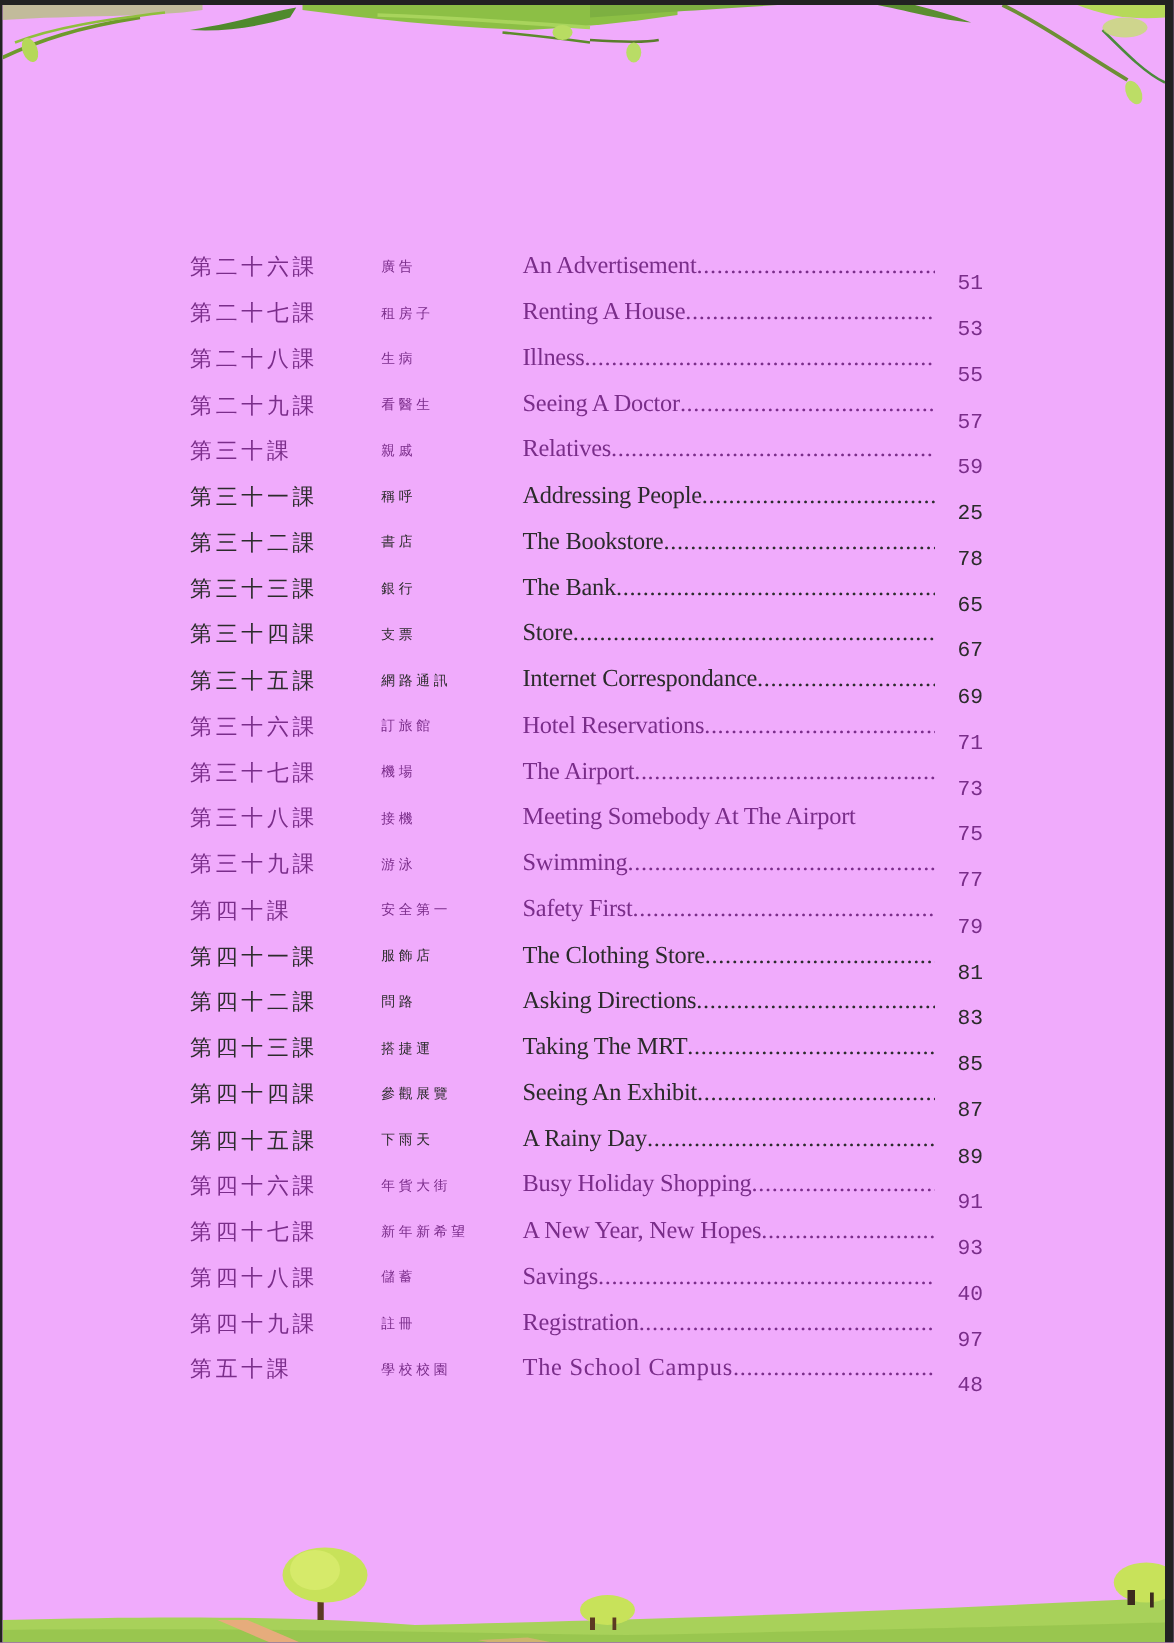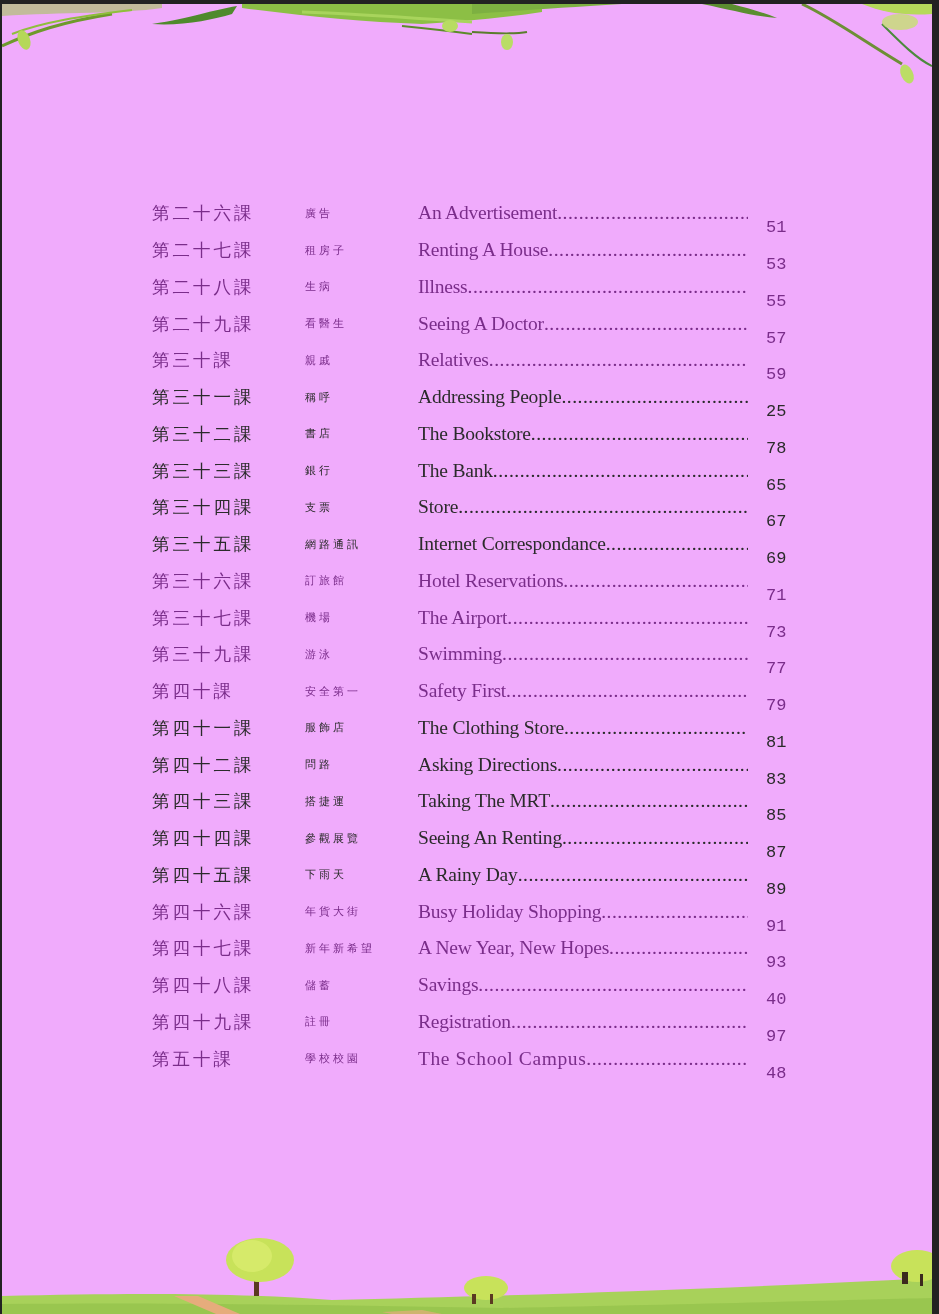--- a/index.html
+++ b/index.html
@@ -190,20 +190,28 @@
       <div class="row purple">
         <span class="lesson">第三十七課</span>
         <span class="cn">機場</span>
         <span class="en">
           <span class="title">The Airport</span>
           <span class="leader">........................................................................................................................</span>
         </span>
         <span class="page-no">73</span>
       </div>
       <div class="row purple">
+        <span class="lesson">第三十八課</span>
+        <span class="cn">接機</span>
+        <span class="en">
+          <span class="title">Meeting Somebody At The Airport</span>
+        </span>
+        <span class="page-no">75</span>
+      </div>
+      <div class="row purple">
         <span class="lesson">第三十九課</span>
         <span class="cn">游泳</span>
         <span class="en">
           <span class="title">Swimming</span>
           <span class="leader">........................................................................................................................</span>
         </span>
         <span class="page-no">77</span>
       </div>
       <div class="row purple">
         <span class="lesson">第四十課</span>
@@ -238,21 +246,21 @@
         <span class="en">
           <span class="title">Taking The MRT</span>
           <span class="leader">........................................................................................................................</span>
         </span>
         <span class="page-no">85</span>
       </div>
       <div class="row black">
         <span class="lesson">第四十四課</span>
         <span class="cn">參觀展覽</span>
         <span class="en">
-          <span class="title">Seeing An Renting</span>
+          <span class="title">Seeing An Exhibit</span>
           <span class="leader">........................................................................................................................</span>
         </span>
         <span class="page-no">87</span>
       </div>
       <div class="row black">
         <span class="lesson">第四十五課</span>
         <span class="cn">下雨天</span>
         <span class="en">
           <span class="title">A Rainy Day</span>
           <span class="leader">........................................................................................................................</span>

